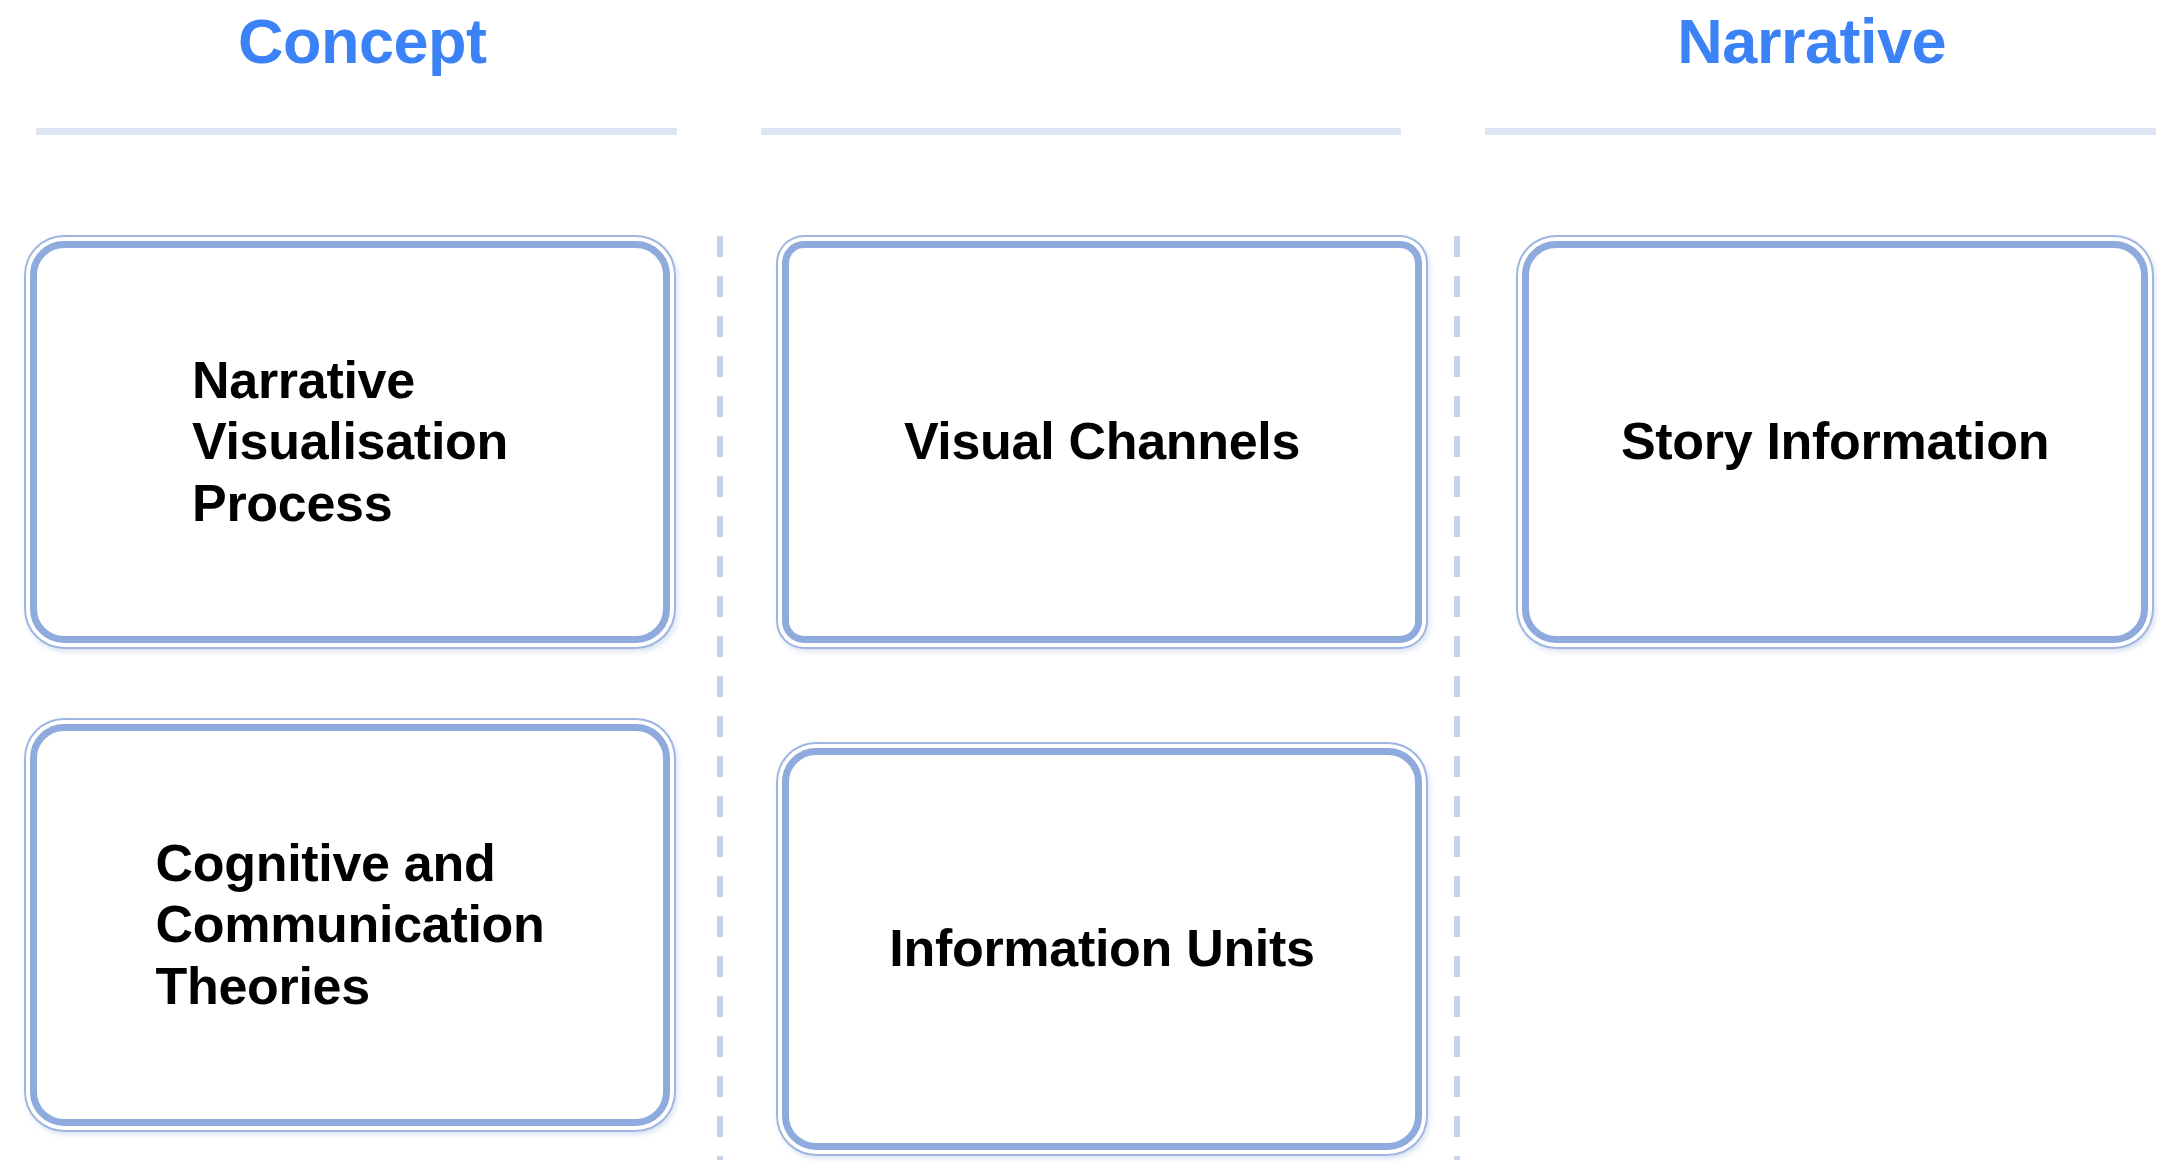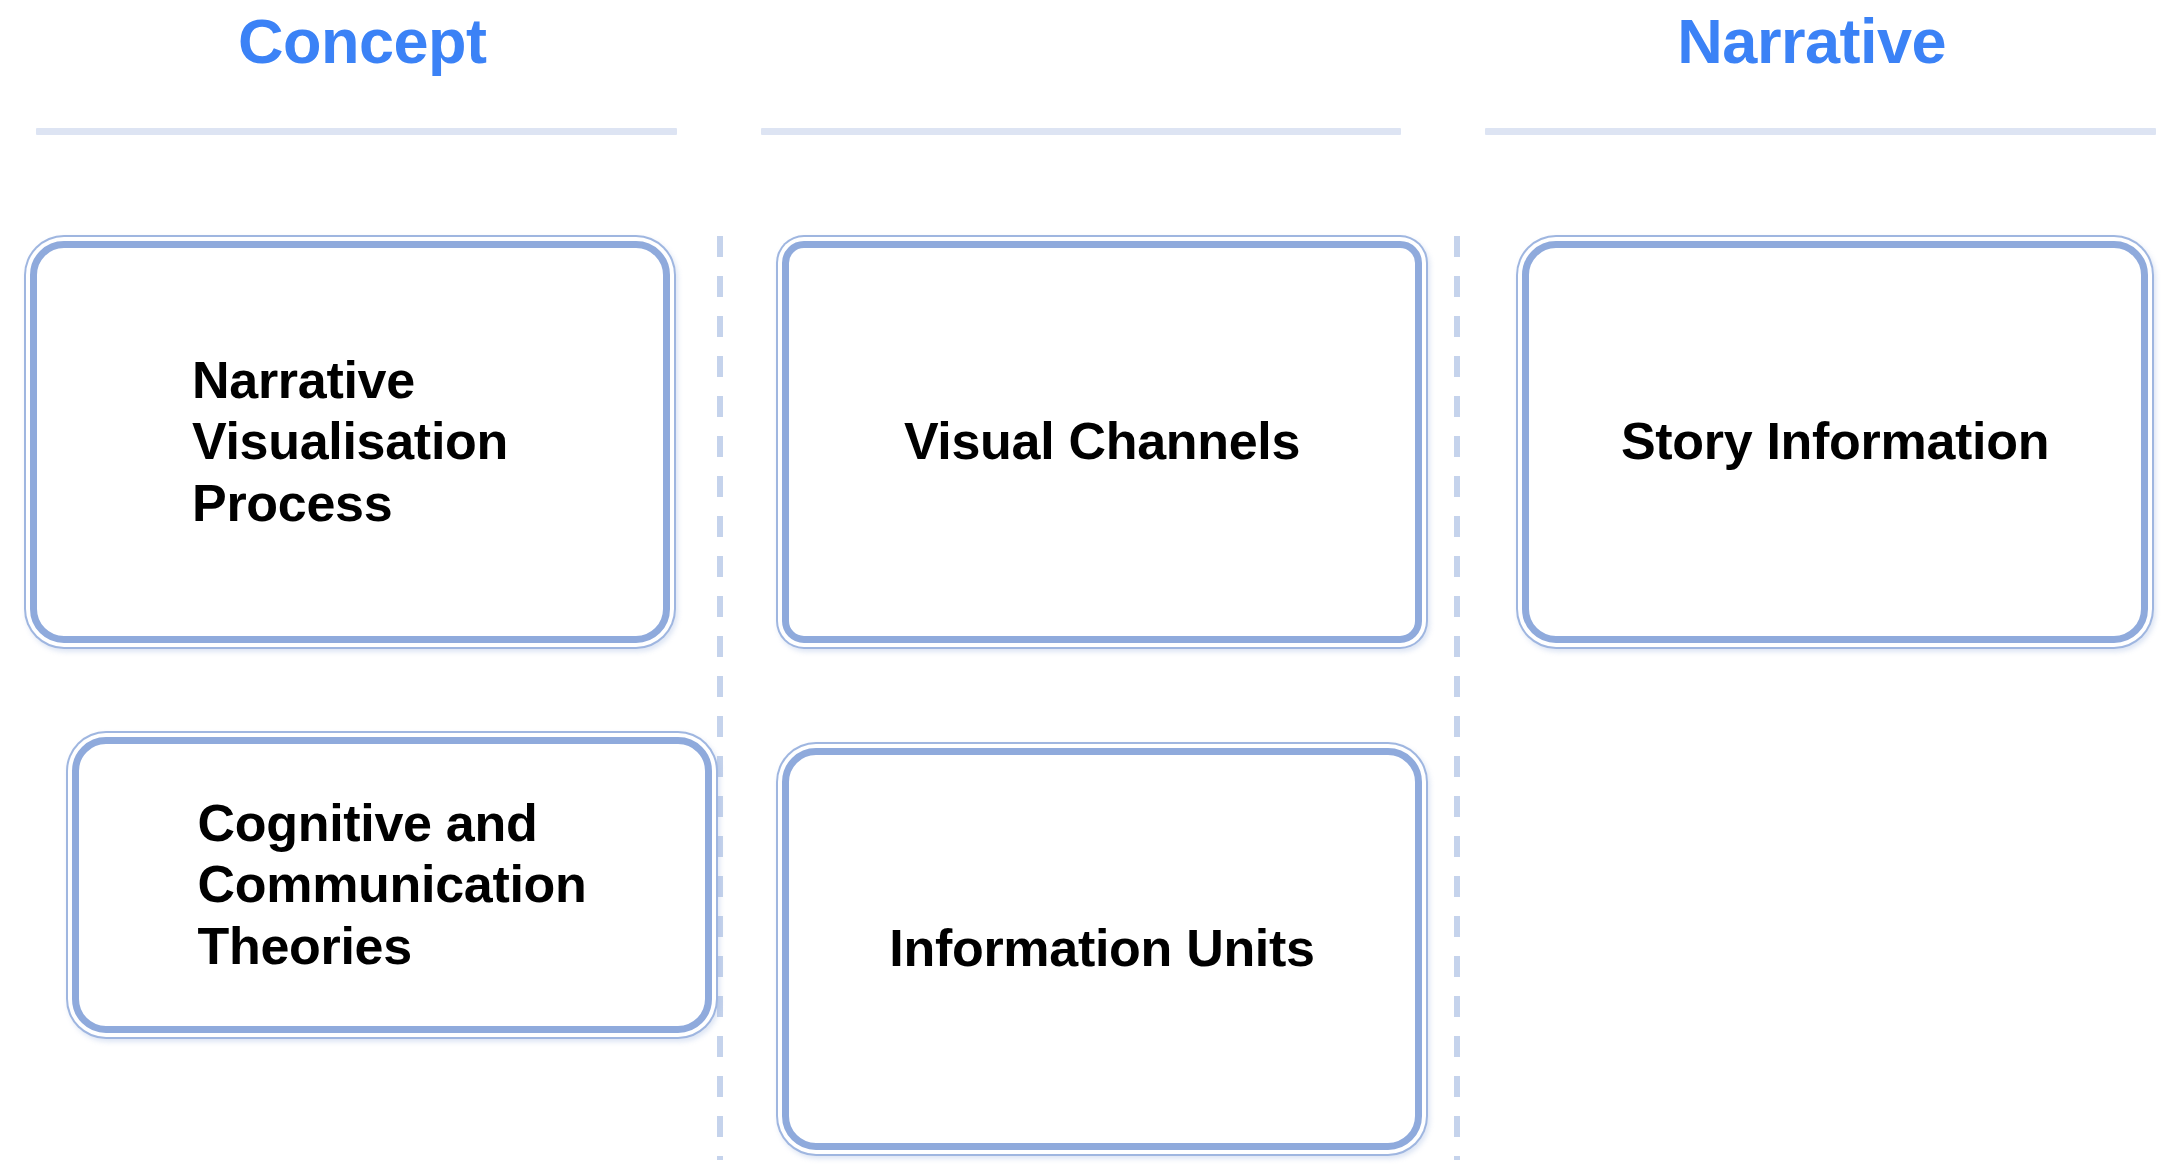--- a/index.html
+++ b/index.html
@@ -110,21 +110,21 @@
     line-height: 1.18;
     letter-spacing: -0.3px;
     white-space: pre-line;
   }
 
   
   .card.r0.c0 { left: 30px;   top: 5px;   width: 640px; height: 402px; }
   .card.r0.c1 { left: 782px;  top: 5px;   width: 640px; height: 402px; border-radius: 22px; }
   .card.r0.c2 { left: 1522px; top: 5px;   width: 626px; height: 402px; }
   
-  .card.r1.c0 { left: 30px;   top: 501px; width: 640px; height: 296px; margin-left: 42px; }
+  .card.r1.c0 { left: 30px;   top: 488px; width: 640px; height: 402px; }
   .card.r1.c1 { left: 782px;  top: 512px; width: 640px; height: 402px; }
   .card.r1.c2 { left: 1522px; top: 512px; width: 626px; height: 402px; }
 
   
   .card.c2 .card-label { padding: 0 4px; }
 </style>
 </head>
 <body>
 
 <div id="stage">

